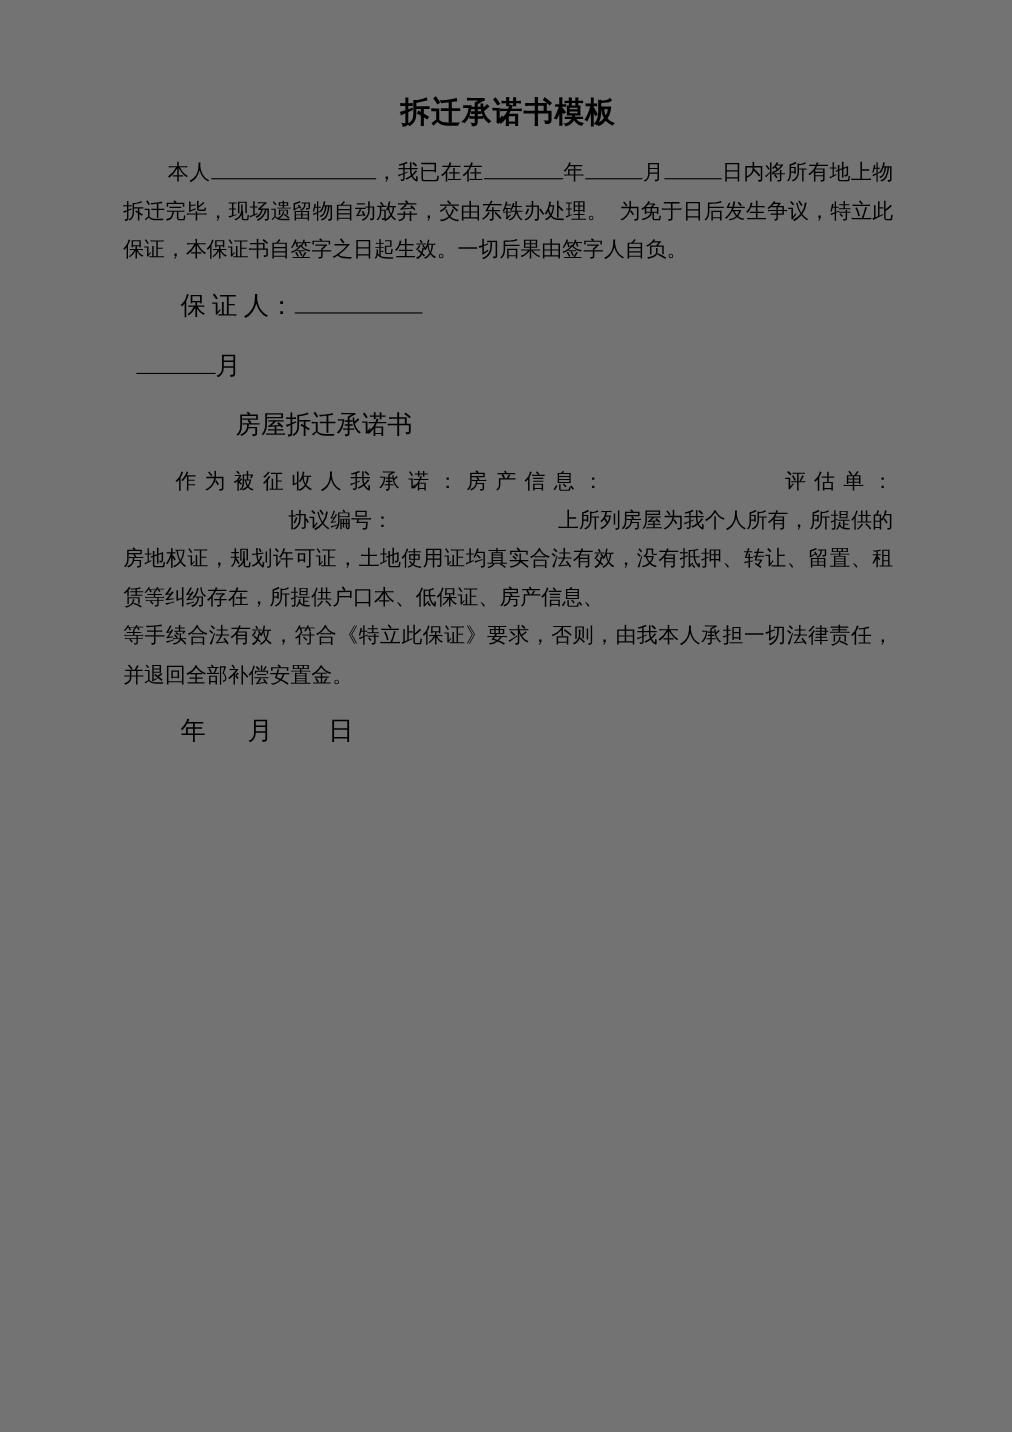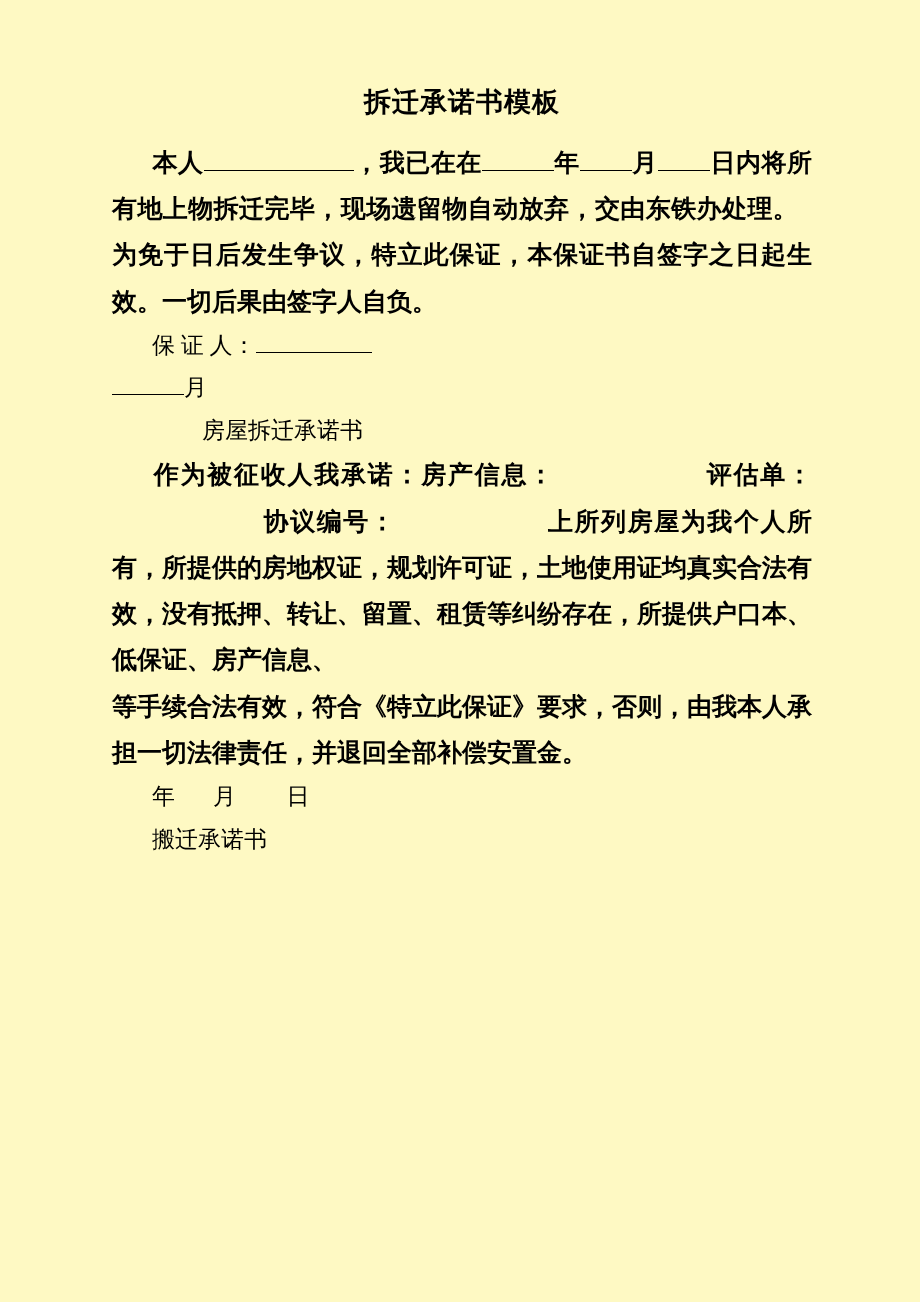--- a/index.html
+++ b/index.html
@@ -9,45 +9,44 @@
   }
   body {
     font-family: "Liberation Serif", "DejaVu Serif", serif;
     color: #000000;
   }
   .page {
     position: relative;
     width: 920px;
     height: 1302px;
     margin: 0 auto;
-    background: #fef9c3;
+    background: #737373;
     box-sizing: border-box;
     overflow: hidden;
   }
   .content {
     position: absolute;
     left: 112px;
     top: 84px;
     width: 700px;
   }
   .doc-title {
     text-align: center;
     font-size: 27px;
     font-weight: bold;
     letter-spacing: 1px;
     margin: 0 0 18px 0;
     line-height: 1.4;
   }
   .para {
-    font-size: 25px;
+    font-size: 19px;
     line-height: 1.85;
     text-align: justify;
     margin: 0;
     text-indent: 0;
-    font-weight: bold;
   }
   .indent2 {
     text-indent: 2em;
   }
   .blank {
     display: inline-block;
     border-bottom: 1px solid #000;
     vertical-align: baseline;
   }
   .b-xs { width: 38px; }
@@ -55,21 +54,21 @@
   .b-md { width: 72px; }
   .b-lg { width: 116px; }
   .b-xl { width: 150px; }
   .gap-sm { display: inline-block; width: 40px; }
   .gap-md { display: inline-block; width: 90px; }
   .gap-lg { display: inline-block; width: 150px; }
   .spacechar { display: inline-block; width: 0.55em; }
   .blockline {
     font-size: 23px;
     line-height: 1.85;
-    margin: 0;
+    margin: 12px;
   }
 </style>
 </head>
 <body>
 
 <div class="page">
   <div class="content">
 
     <h1 class="doc-title">拆迁承诺书模板</h1>
 
@@ -97,19 +96,16 @@
       </p>
       <p class="para">
         <span>等手续合法有效，符合《特立此保证》要求，否则，由我本人承担一切法律责任，并退回全部补偿安置金。</span>
       </p>
       <p class="blockline">
         <span class="gap-sm"></span><span>年</span><span class="spacechar"></span><span class="spacechar"></span><span class="spacechar"></span><span>月</span><span class="spacechar"></span><span class="spacechar"></span><span class="spacechar"></span><span class="spacechar"></span><span>日</span>
       </p>
     </div>
 
     <div>
-      <p class="blockline">
-        <span class="gap-sm"></span><span>搬迁承诺书</span>
-      </p>
     </div>
 
   </div>
 </div>
 
 </body></html>

